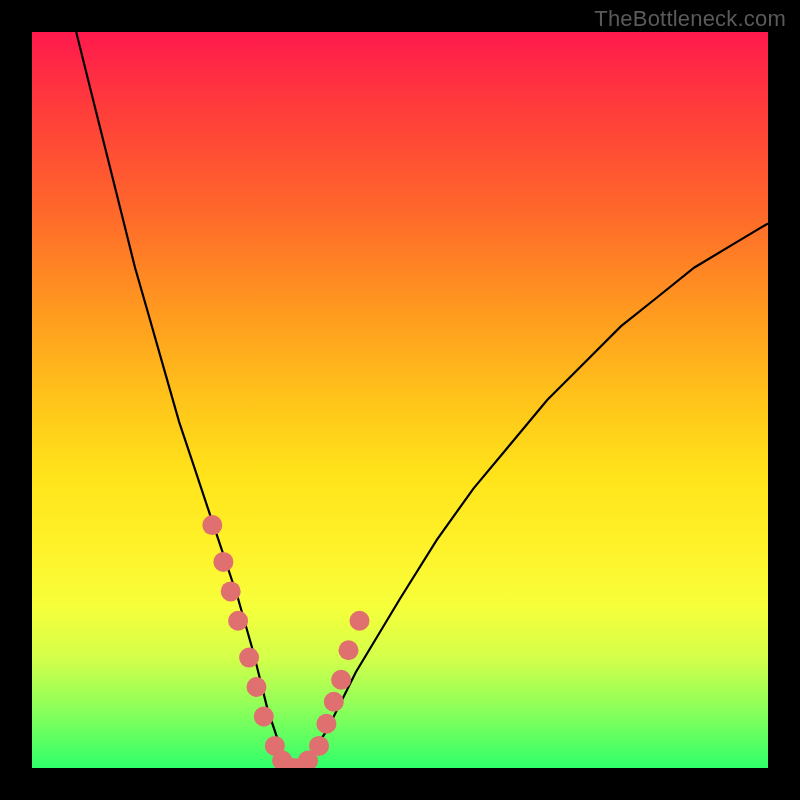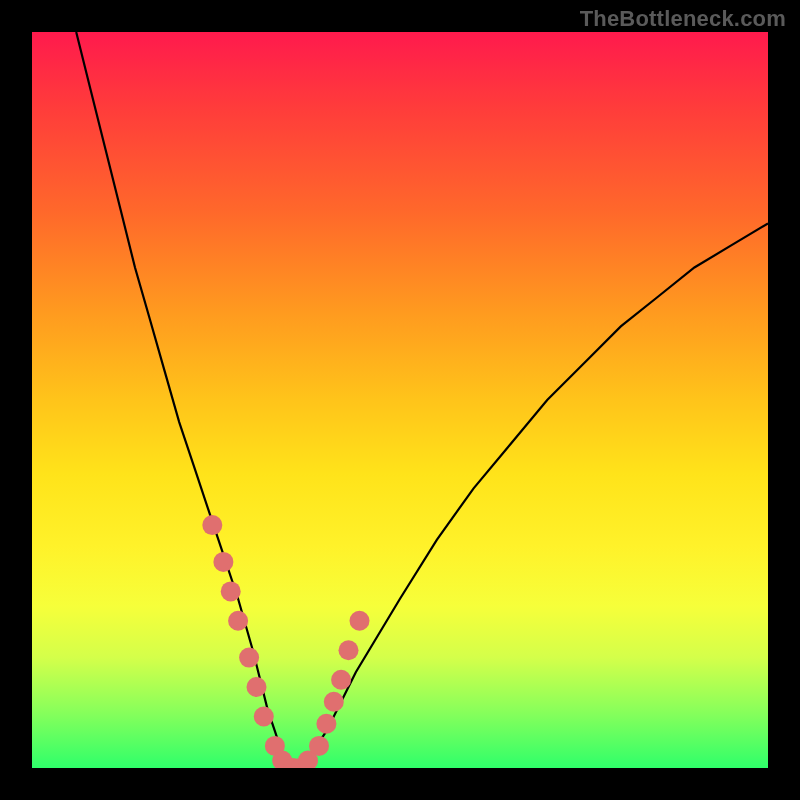--- a/index.html
+++ b/index.html
@@ -37,21 +37,21 @@
       #8cff5a 92%,
       #2fff6a 100%
     );
   }
   .watermark {
     position: absolute;
     top: 6px;
     right: 14px;
     color: #5a5a5a;
     font-size: 22px;
-    font-weight: 700;
+    font-weight: 400;
     letter-spacing: 0.2px;
     user-select: none;
   }
   svg.curve {
     position: absolute;
     left: 0;
     top: 0;
     width: 736px;
     height: 736px;
   }

